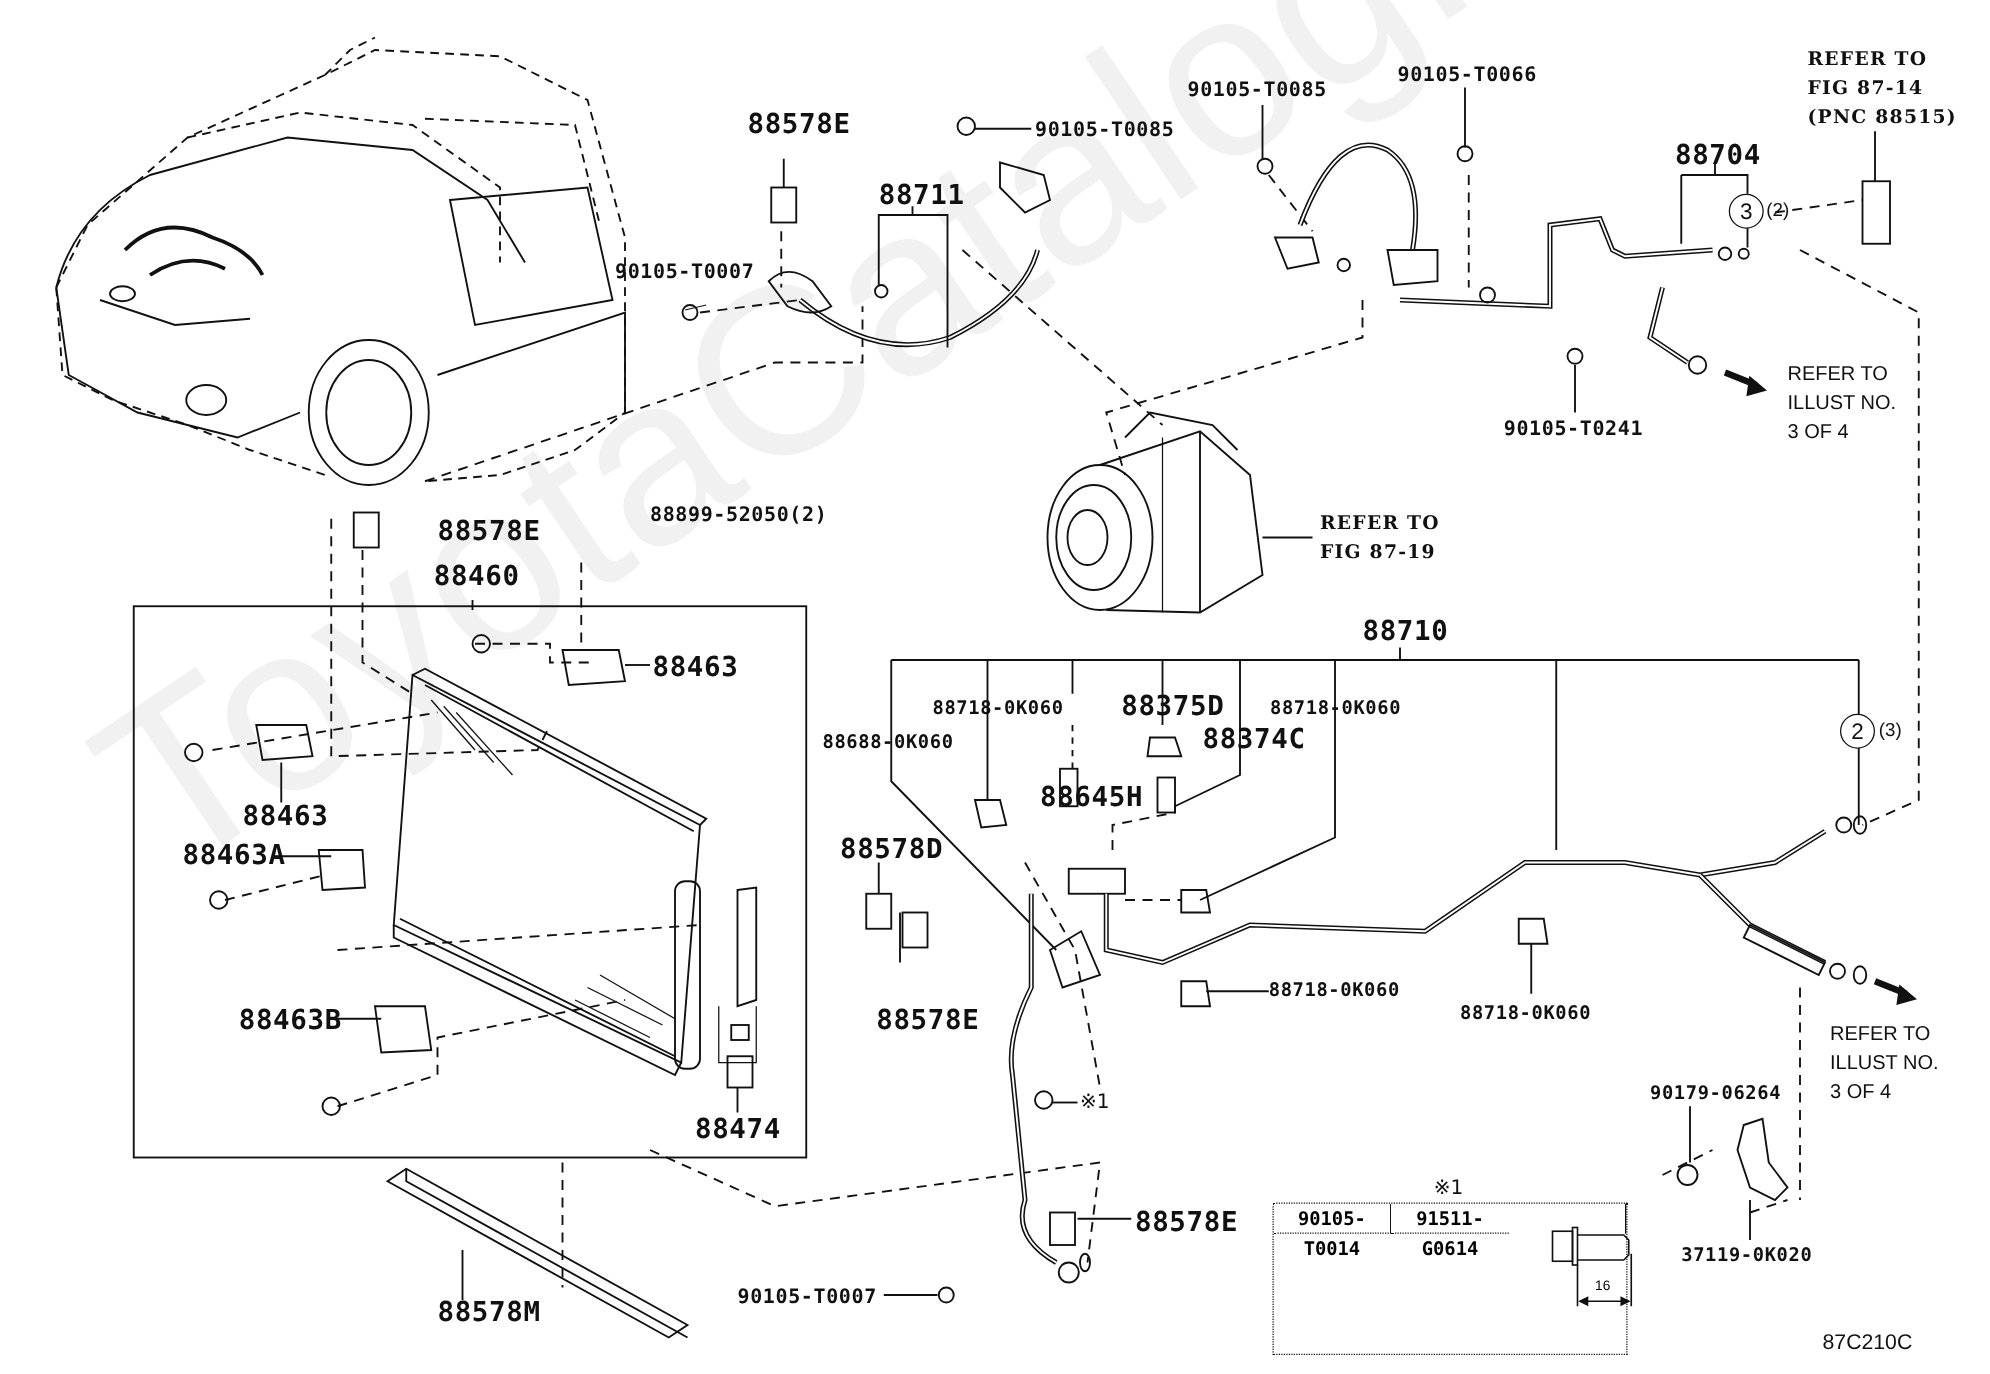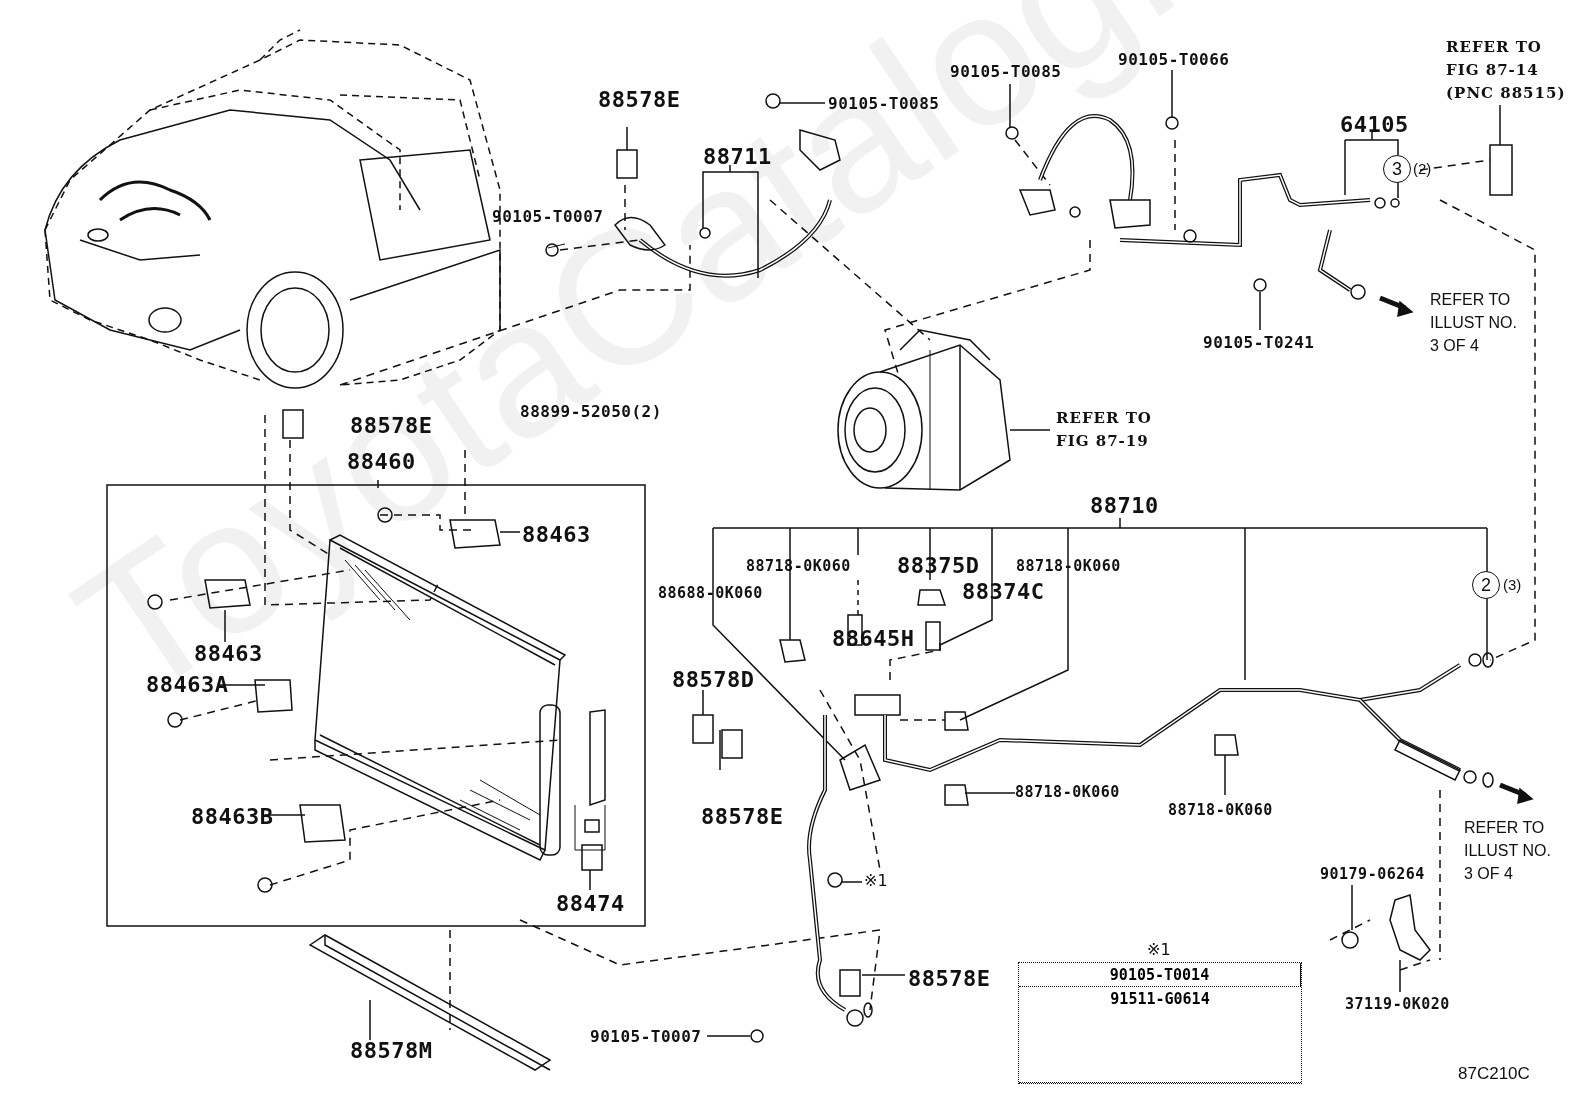--- a/index.html
+++ b/index.html
@@ -8,21 +8,21 @@
   svg{position:absolute;left:0;top:0;}
   .lbl{position:absolute;font-family:"DejaVu Sans Mono","Liberation Mono",monospace;font-weight:bold;color:#111;white-space:nowrap;letter-spacing:0.5px;}
   .lbl.big{font-size:22px;}
   .lbl.mid{font-size:16px;}
   .lbl.sm{font-size:15px;}
   .note{position:absolute;font-family:"Liberation Sans","DejaVu Sans",sans-serif;font-size:16px;color:#111;line-height:23px;white-space:pre;}
   .ref{position:absolute;font-family:"DejaVu Serif","Liberation Serif",serif;font-weight:bold;font-size:15px;color:#111;line-height:23px;white-space:pre;letter-spacing:1px;}
   .qty{position:absolute;font-family:"Liberation Sans",sans-serif;font-size:15px;color:#111;}
   .circ{position:absolute;width:26px;height:26px;border:1.6px solid #111;border-radius:50%;text-align:center;line-height:26px;font-family:"Liberation Sans",sans-serif;font-size:18px;color:#111;background:#fff;}
   .watermark{position:absolute;left:40px;top:560px;font-family:"Liberation Sans",sans-serif;font-size:190px;color:#f1f1f1;transform:rotate(-34deg);transform-origin:left top;white-space:nowrap;pointer-events:none;}
-  .legend-table{position:absolute;left:1018px;top:962px;width:282px;height:120px;border:1.5px dotted #111;display:grid;grid-template-columns:1fr;grid-template-rows:24px 1fr;}
+  .legend-table{position:absolute;left:1018px;top:962px;width:282px;height:120px;border:1.5px dotted #111;display:grid;grid-template-columns:1fr 1fr 1fr;grid-template-rows:24px 1fr;}
   .legend-table .h{border-bottom:1.5px dotted #111;font-family:"DejaVu Sans Mono",monospace;font-weight:bold;font-size:15px;text-align:center;line-height:24px;}
   .legend-table .c{position:relative;}
   .legend-table .h.l,.legend-table .c.l{border-right:1.5px solid #111;}
   .dim{position:absolute;font-family:"Liberation Sans",sans-serif;font-size:11px;}
   .figcode{position:absolute;left:1458px;top:1064px;font-family:"Liberation Sans",sans-serif;font-size:17px;color:#111;}
   .symbol{position:absolute;font-family:"DejaVu Sans",sans-serif;font-size:16px;color:#111;}
 </style>
 </head>
 <body>
 
@@ -247,21 +247,21 @@
       <path d="M1400 960 L1400 992"></path>
     </g>
   </svg>
 
   <div class="lbl big" style="left:598px;top:87px;">88578E</div>
   <div class="lbl big" style="left:703px;top:144px;">88711</div>
   <div class="lbl mid" style="left:828px;top:94px;">90105-T0085</div>
   <div class="lbl mid" style="left:492px;top:207px;">90105-T0007</div>
   <div class="lbl mid" style="left:950px;top:62px;">90105-T0085</div>
   <div class="lbl mid" style="left:1118px;top:50px;">90105-T0066</div>
-  <div class="lbl big" style="left:1340px;top:112px;">64105</div>
+  <div class="lbl big" style="left:1340px;top:112px;">88704</div>
   <div class="lbl mid" style="left:1203px;top:333px;">90105-T0241</div>
 
   <div class="lbl big" style="left:350px;top:413px;">88578E</div>
   <div class="lbl mid" style="left:520px;top:402px;"><span>88899-52050</span><span>(2)</span></div>
   <div class="lbl big" style="left:347px;top:449px;">88460</div>
   <div class="lbl big" style="left:522px;top:522px;">88463</div>
   <div class="lbl big" style="left:194px;top:641px;">88463</div>
   <div class="lbl big" style="left:146px;top:672px;">88463A</div>
   <div class="lbl big" style="left:191px;top:804px;">88463B</div>
   <div class="lbl big" style="left:556px;top:891px;">88474</div>
@@ -310,27 +310,16 @@
       <svg width="140" height="94" viewBox="0 0 140 94" fill="none" stroke="#111" stroke-width="1.3">
         <rect x="35" y="22" width="16" height="24"></rect>
         <rect x="51" y="19" width="4" height="30"></rect>
         <path d="M55 25 L92 25 L96 29 L96 41 L92 45 L55 45"></path>
         <path d="M55 49 L55 82 M98 40 L98 82"></path>
         <path d="M57 78 L96 78"></path>
         <path d="M57 78 L63 75 L63 81 Z M96 78 L90 75 L90 81 Z" fill="#111"></path>
       </svg>
       <div class="dim" style="left:69px;top:60px;">16</div>
     </div>
-    <div class="c">
-      <svg width="140" height="94" viewBox="0 0 140 94" fill="none" stroke="#111" stroke-width="1.3">
-        <rect x="40" y="22" width="14" height="24"></rect>
-        <rect x="54" y="19" width="4" height="30"></rect>
-        <path d="M58 25 L95 25 L95 45 L58 45"></path>
-        <path d="M58 49 L58 82 M97 40 L97 82"></path>
-        <path d="M60 78 L95 78"></path>
-        <path d="M60 78 L66 75 L66 81 Z M95 78 L89 75 L89 81 Z" fill="#111"></path>
-      </svg>
-      <div class="dim" style="left:70px;top:60px;">14</div>
-    </div>
   </div>
 
   <div class="figcode">87C210C</div>
 </div>
 
 </body></html>

